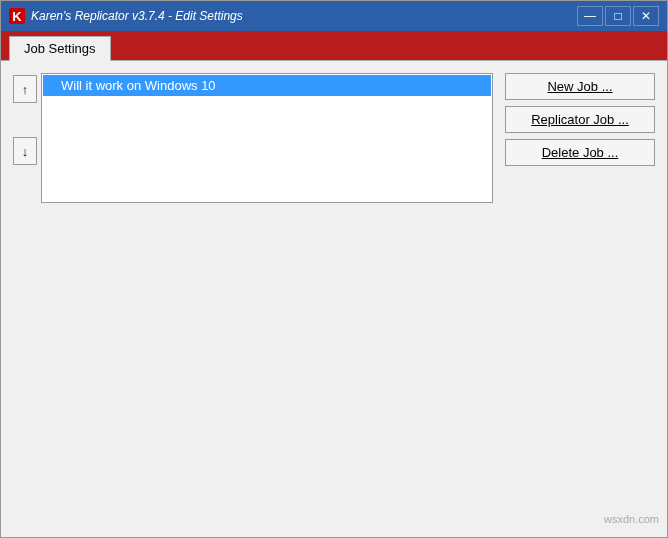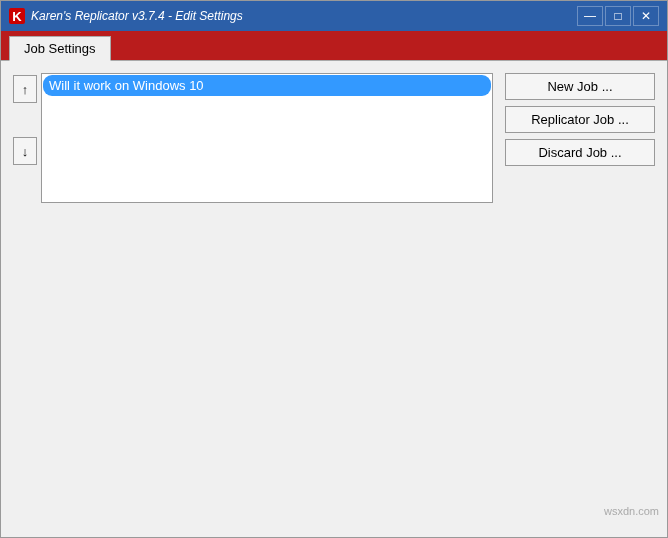--- a/index.html
+++ b/index.html
@@ -147,43 +147,43 @@
     .job-list {
       flex: 1;
       border: 1px solid #999;
       background: white;
       height: 130px;
       overflow-y: auto;
       padding: 1px;
     }
 
     .job-item {
-      padding: 3px 6px;
-      cursor: pointer;
-      border-radius: 9px;
+      padding: 3px 18px;
+      cursor: pointer;
     }
 
     .job-item.selected {
       background: #3399ff;
       color: white;
     }
 
     .action-buttons {
       display: flex;
       flex-direction: column;
       gap: 6px;
       min-width: 150px;
     }
 
     .action-btn {
       padding: 5px 12px;
       border: 1px solid #999;
       background: #f5f5f5;
       cursor: pointer;
       text-align: center;
+      text-decoration: underline;
     }
 
     .right-buttons {
       display: flex;
       flex-direction: column;
       gap: 6px;
       min-width: 180px;
     }
 
     .right-btn {
@@ -195,21 +195,21 @@
     }
 
     .right-btn.disabled {
       color: #aaa;
       background: #f0f0f0;
       cursor: default;
     }
 
     .watermark {
       position: absolute;
-      bottom: 20px;
+      bottom: 12px;
       right: 8px;
       color: #aaa;
       font-size: 11px;
     }
   </style>
 </head>
 <body>
 
 <div class="window">
 
@@ -249,21 +249,21 @@
           <div class="job-item selected">
             <span>Will it work on Windows 10</span>
           </div>
         </div>
       </div>
 
       <div style="display:flex; gap:12px;">
         <div class="action-buttons">
           <button class="action-btn">New Job ...</button>
           <button class="action-btn">Replicator Job ...</button>
-          <button class="action-btn">Discard Job ...</button>
+          <button class="action-btn">Delete Job ...</button>
         </div>
 
       </div>
 
     </div>
   </div>
 
   <div style="position:relative;">
     <span class="watermark">wsxdn.com</span>
   </div>

